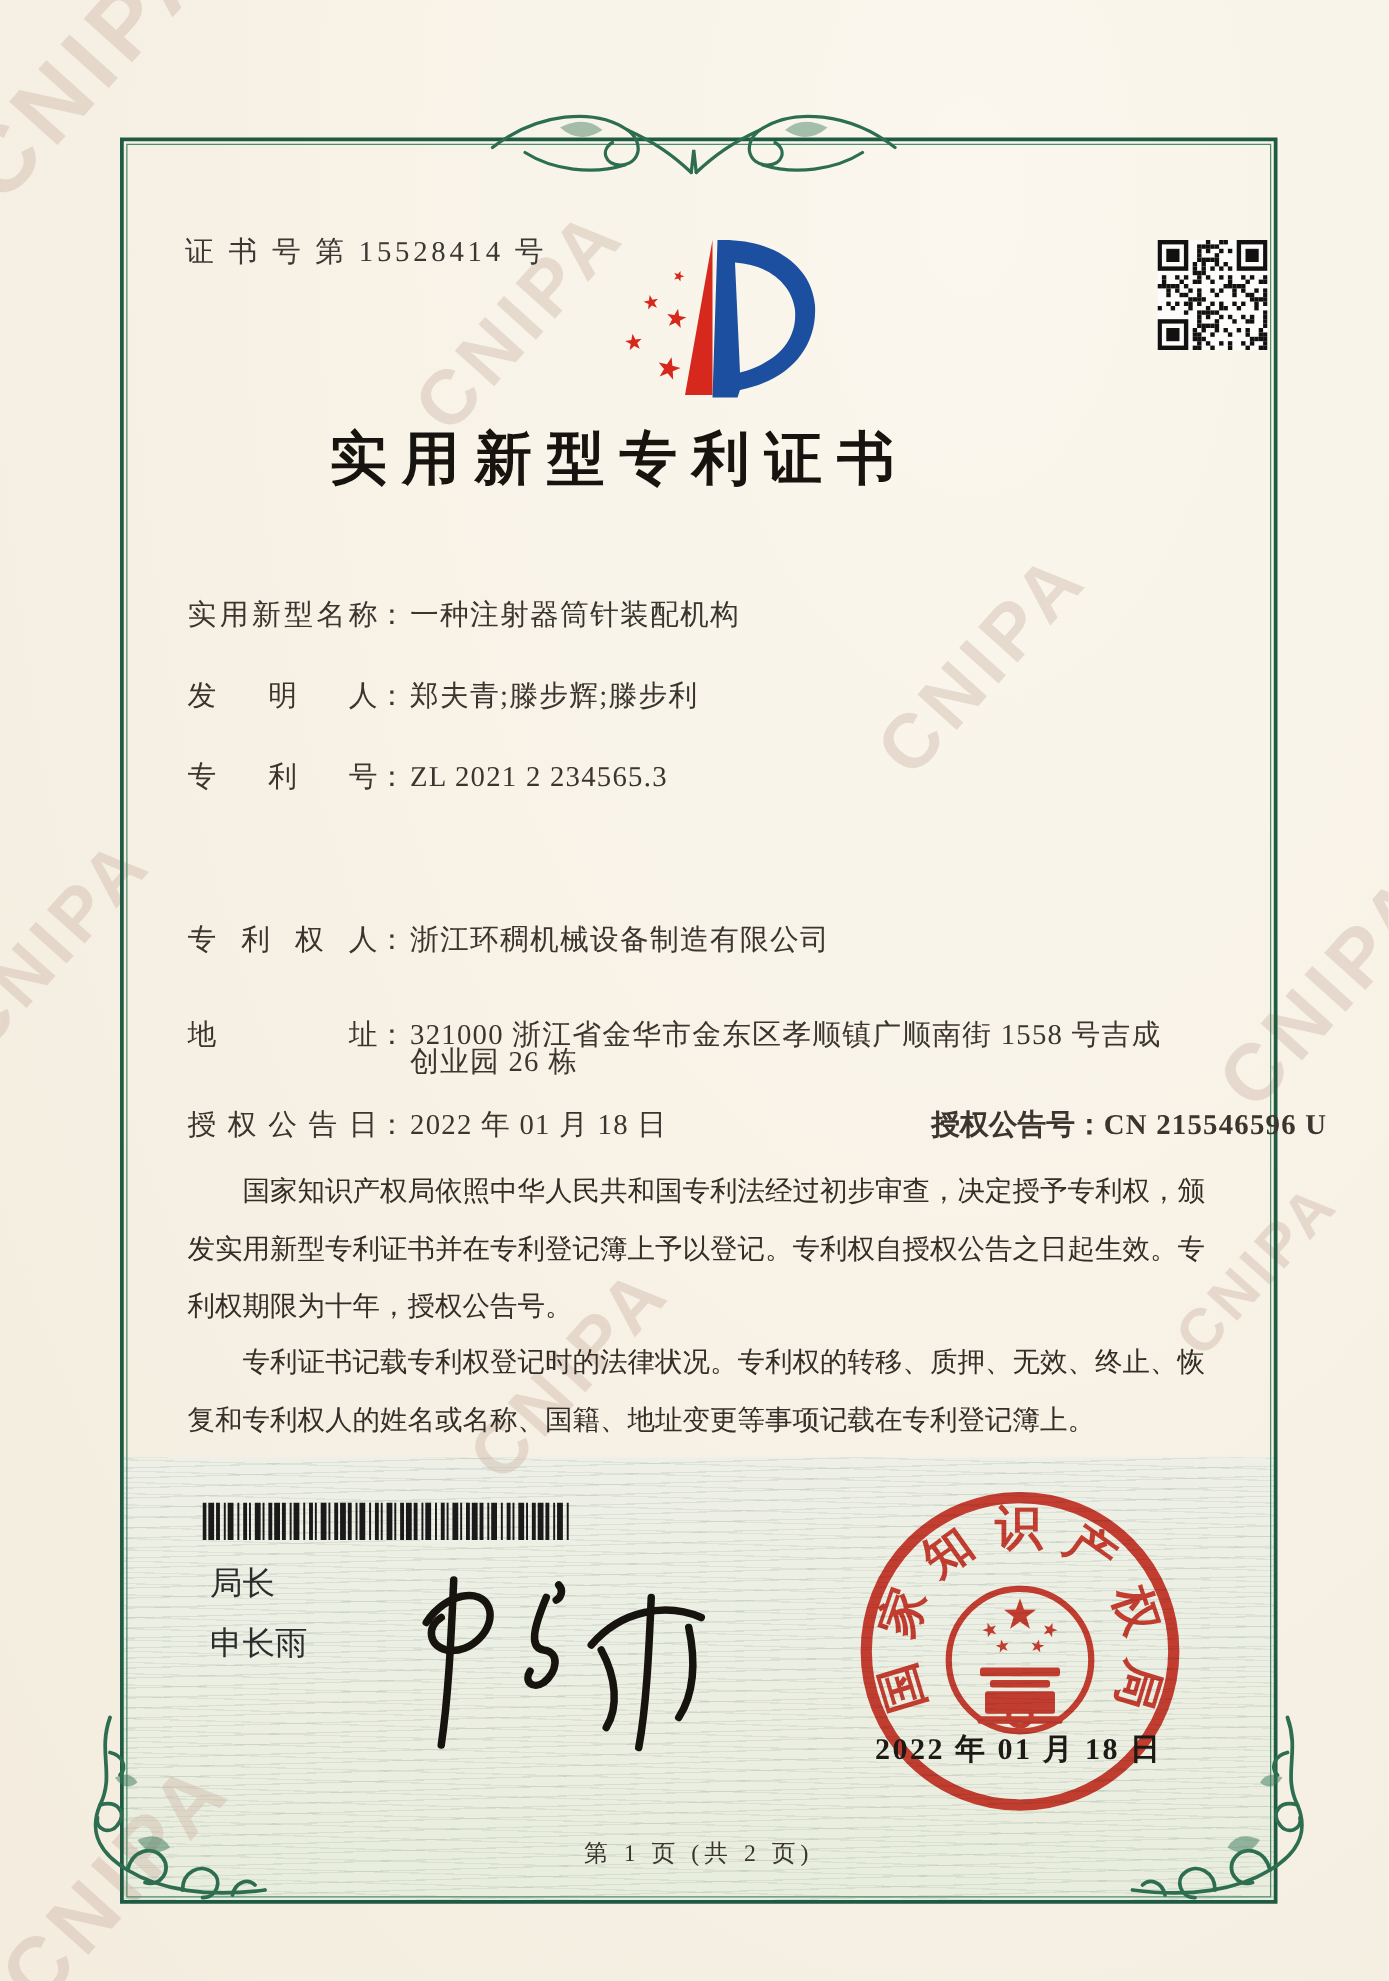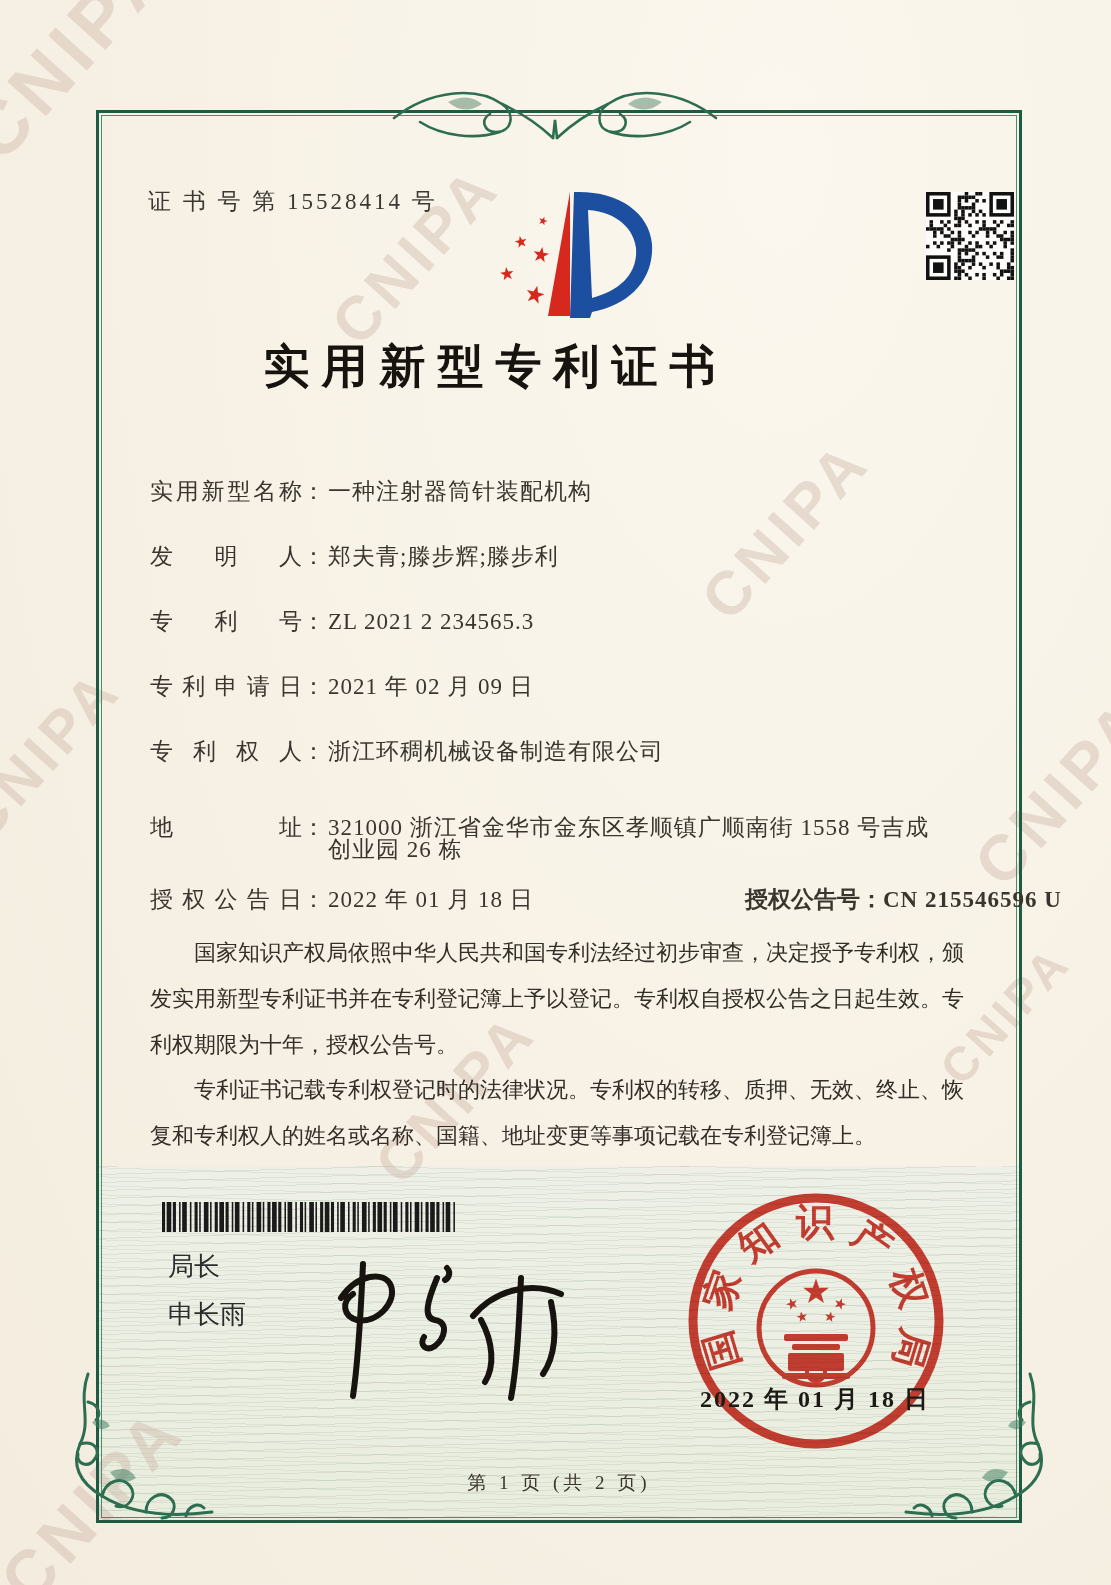--- a/index.html
+++ b/index.html
@@ -341,23 +341,20 @@
 
   <div class="frow" style="top:476px">
     <span class="flabel">实用新型名称</span><span class="fcolon">：</span><span class="fvalue">一种注射器筒针装配机构</span>
   </div>
   <div class="frow" style="top:541px">
     <span class="flabel">发明人</span><span class="fcolon">：</span><span class="fvalue">郑夫青;滕步辉;滕步利</span>
   </div>
   <div class="frow" style="top:606px">
     <span class="flabel">专利号</span><span class="fcolon">：</span><span class="fvalue">ZL 2021 2 234565.3</span>
   </div>
-  <div class="frow" style="top:671px">
-    <span class="flabel">专利申请日</span><span class="fcolon">：</span><span class="fvalue">2021 年 02 月 09 日</span>
-  </div>
   <div class="frow" style="top:736px">
     <span class="flabel">专利权人</span><span class="fcolon">：</span><span class="fvalue">浙江环稠机械设备制造有限公司</span>
   </div>
   <div class="frow" style="top:812px">
     <span class="flabel">地址</span><span class="fcolon">：</span><span class="fvalue">321000 浙江省金华市金东区孝顺镇广顺南街 1558 号吉成</span>
   </div>
   <div class="frow addr2" style="top:834px">
     <span class="fvalue">创业园 26 栋</span>
   </div>
   <div class="frow" style="top:884px">

